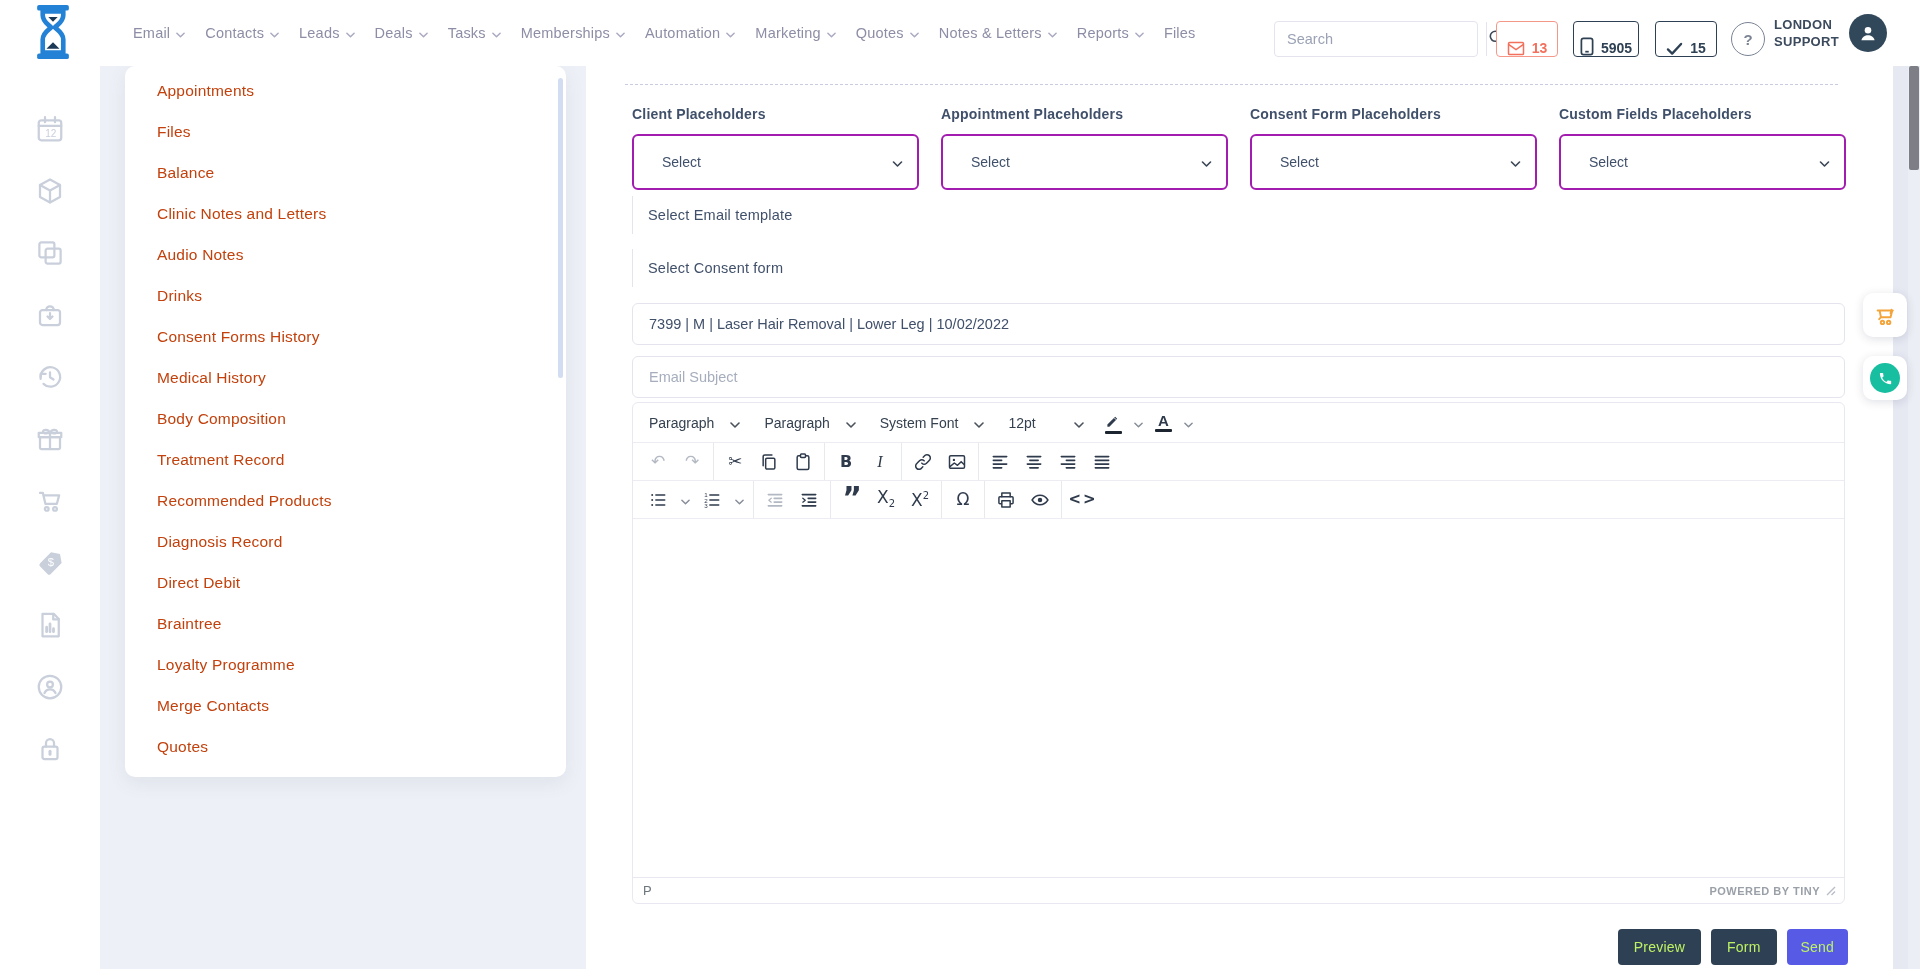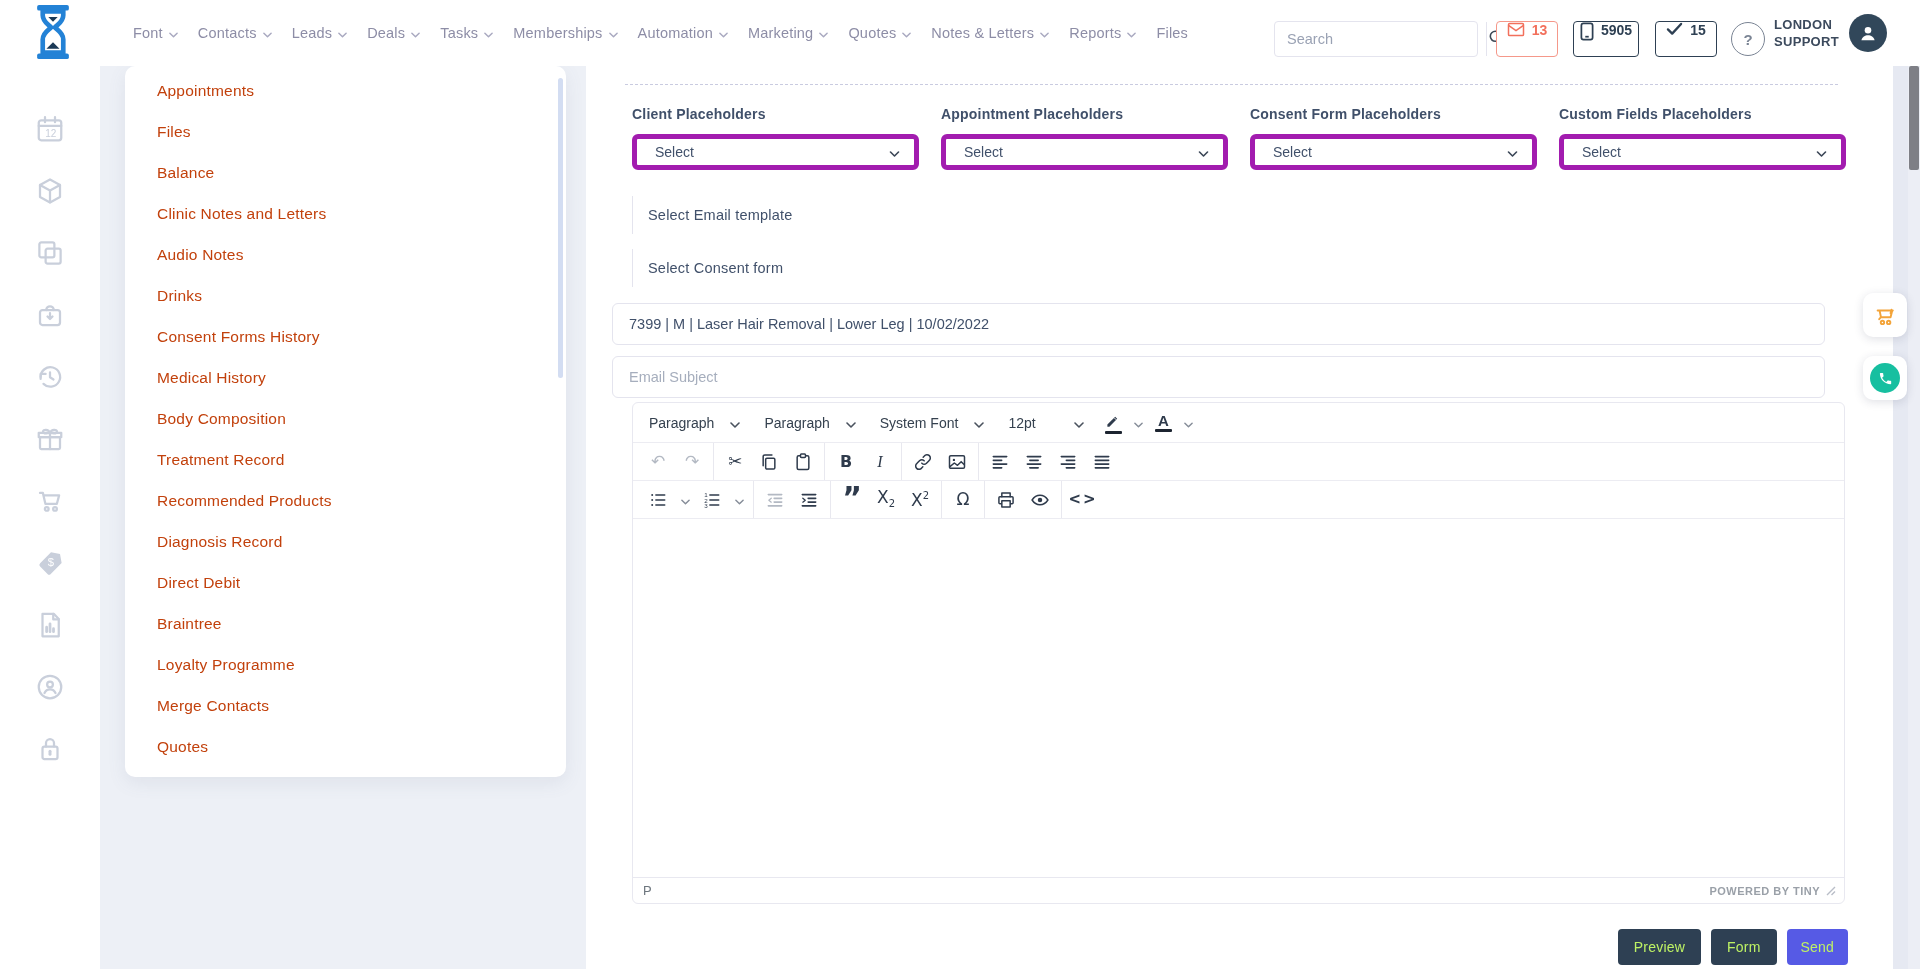--- a/index.html
+++ b/index.html
@@ -11,21 +11,21 @@
 .topnav{position:absolute;left:0;top:0;width:1920px;height:66px;background:#fff;z-index:5}
 .logo{position:absolute;left:28px;top:5px;width:50px;height:58px;display:flex;align-items:center;justify-content:center;cursor:pointer}
 .nav-menu{position:absolute;left:133px;top:0;height:66px;display:flex;align-items:center;gap:20px}
 .nav-item{display:flex;align-items:center;gap:6px;color:#8d8da6;font-size:14.5px;letter-spacing:.2px;cursor:pointer;white-space:nowrap}
 .nav-item .chev{color:#a9a9c0}
 .chev{display:inline-block}
 .searchbox{position:absolute;left:1274px;top:21px;width:204px;height:36px;border:1px solid #e4e4ee;border-radius:4px;display:flex;align-items:center;background:#fff}
 .searchbox input{flex:1;height:100%;border:none;outline:none;padding:0 12px;font-size:14.5px;color:#42526b;font-family:inherit;background:transparent}
 .searchbox input::placeholder{color:#9aa2b4}
 .search-btn{width:44px;height:100%;border-left:1px solid #e4e4ee;display:flex;align-items:center;justify-content:center;color:#3c4856;cursor:pointer}
-.badge{position:absolute;top:21px;height:36px;border-radius:4px;display:flex;align-items:flex-start;justify-content:center;gap:7px;font-size:14px;font-weight:bold;cursor:pointer;background:#fff;padding:0 4px}
+.badge{position:absolute;top:21px;height:36px;border-radius:4px;display:flex;align-items:flex-end;justify-content:center;gap:7px;font-size:14px;font-weight:bold;cursor:pointer;background:#fff;padding:0 4px}
 .badge.red{border:1px solid #f5988a;color:#f2705c}
 .badge.dark{border:1px solid #2e4053;color:#2e4053}
 .help-circle{position:absolute;left:1731px;top:22px;width:34px;height:34px;border:1.6px solid #7a8494;border-radius:50%;display:flex;align-items:center;justify-content:center;color:#7a8494;font-size:15px;font-weight:bold;cursor:pointer}
 .user-label{position:absolute;left:1774px;top:16px;width:72px;font-size:13px;font-weight:bold;color:#3c4a5d;line-height:17px;letter-spacing:.3px}
 .avatar{position:absolute;left:1849px;top:14px;width:38px;height:38px;border-radius:50%;background:#31475a;display:flex;align-items:center;justify-content:center;cursor:pointer}
 
 
 .rail{position:absolute;left:0;top:66px;width:100px;height:903px;background:#fff;display:flex;flex-direction:column;align-items:center;padding-top:48px;gap:32px}
 .rail-btn{width:34px;height:30px;display:flex;align-items:center;justify-content:center;cursor:pointer}
 .rail-ic{color:#c9cfdb;display:flex}
@@ -34,25 +34,25 @@
 .grey-panel{position:absolute;left:100px;top:66px;width:486px;height:903px;background:#edf0f6}
 .menu-card{position:absolute;left:125px;top:66px;width:441px;height:711px;background:#fff;border-radius:10px;box-shadow:0 6px 18px rgba(100,110,140,.10);padding:4px 0 0 0;overflow:hidden}
 .menu-item{height:41px;display:flex;align-items:center;padding-left:32px;font-size:15.5px;color:#c2410c;cursor:pointer;letter-spacing:.2px}
 .menu-scroll{position:absolute;right:3px;top:12px;width:5px;height:300px;background:#d3ddf2;border-radius:3px;cursor:pointer}
 
 
 .dashed-divider{position:absolute;left:625px;top:84px;width:1213px;border-top:1px dashed #c9cbe0}
 .ph-row{position:absolute;left:632px;top:106px;width:1214px;display:flex;gap:22px}
 .ph-col{width:287px}
 .ph-label{font-size:14px;font-weight:bold;color:#40506a;margin-bottom:12px;letter-spacing:.2px}
-.select{height:36px;border:5px solid #a21caf;border-radius:6px;display:flex;align-items:center;justify-content:space-between;padding:0 14px 0 18px;cursor:pointer;background:#fff}
+.select{height:56px;border:2px solid #a21caf;border-radius:6px;display:flex;align-items:center;justify-content:space-between;padding:0 14px 0 28px;cursor:pointer;background:#fff}
 .sel-val{font-size:14px;color:#40506a}
 .select .chev{color:#3a4556}
 .link-row{position:absolute;left:632px;width:1213px;height:38px;border-left:1px solid #e4e4ee;display:flex;align-items:center;padding-left:15px;font-size:14.5px;color:#40506a;cursor:pointer;letter-spacing:.2px}
-.text-field{position:absolute;left:612px;width:1213px;height:42px;border:1px solid #e4e4ee;border-radius:6px;padding:0 16px;font-size:14.5px;color:#40506a;font-family:inherit;outline:none;background:#fff}
+.text-field{position:absolute;left:632px;width:1213px;height:42px;border:1px solid #e4e4ee;border-radius:6px;padding:0 16px;font-size:14.5px;color:#40506a;font-family:inherit;outline:none;background:#fff}
 .text-field::placeholder{color:#a6aebd}
 
 
 .editor{position:absolute;left:632px;top:402px;width:1213px;height:502px;border:1px solid #e8e8f0;border-radius:6px;background:#fff;display:flex;flex-direction:column;overflow:hidden}
 .trow{display:flex;align-items:center;border-bottom:1px solid #ececf2;padding:0 4px}
 .trow1{height:40px}
 .trow2,.trow3{height:38px}
 .tgroup{display:flex;align-items:center;height:100%;padding:0 4px;border-right:1px solid #e8e8ef}
 .tgroup:last-child{border-right:none}
 .tdrop{display:flex;align-items:center;gap:16px;height:30px;padding:0 10px;margin:0 2px;border-radius:3px;color:#35414f;font-size:14px;cursor:pointer;white-space:nowrap}
@@ -103,21 +103,21 @@
           <rect x="7" y="1" width="34" height="6" rx="2" fill="#2382d6"></rect>
           <rect x="7" y="53" width="34" height="6" rx="2" fill="#2382d6"></rect>
           <path d="M13 8h22v4c0 7-6 10-8.5 12.5v1C29 28 35 31 35 38v14H13V38c0-7 6-10 8.5-12.5v-1C19 22 13 19 13 12z" fill="none" stroke="#2382d6" stroke-width="5"></path>
           <path d="M17 48h14l-7-7z" fill="#1b3a57"></path>
           <path d="M19 14h10l-5 5z" fill="#1b3a57"></path>
         </svg>
       </span>
     </div>
     <div class="nav-menu">
         <div class="nav-item">
-          <span>Font</span>
+          <span>Email</span>
           <span class="chev"><svg width="9" height="6" viewBox="0 0 10 6" fill="none" stroke="currentColor" stroke-width="1.6" stroke-linecap="round" stroke-linejoin="round">
               <path d="M1 1l4 4 4-4"></path>
             </svg></span>
         </div>
         <div class="nav-item">
           <span>Contacts</span>
           <span class="chev"><svg width="9" height="6" viewBox="0 0 10 6" fill="none" stroke="currentColor" stroke-width="1.6" stroke-linecap="round" stroke-linejoin="round">
               <path d="M1 1l4 4 4-4"></path>
             </svg></span>
         </div>

